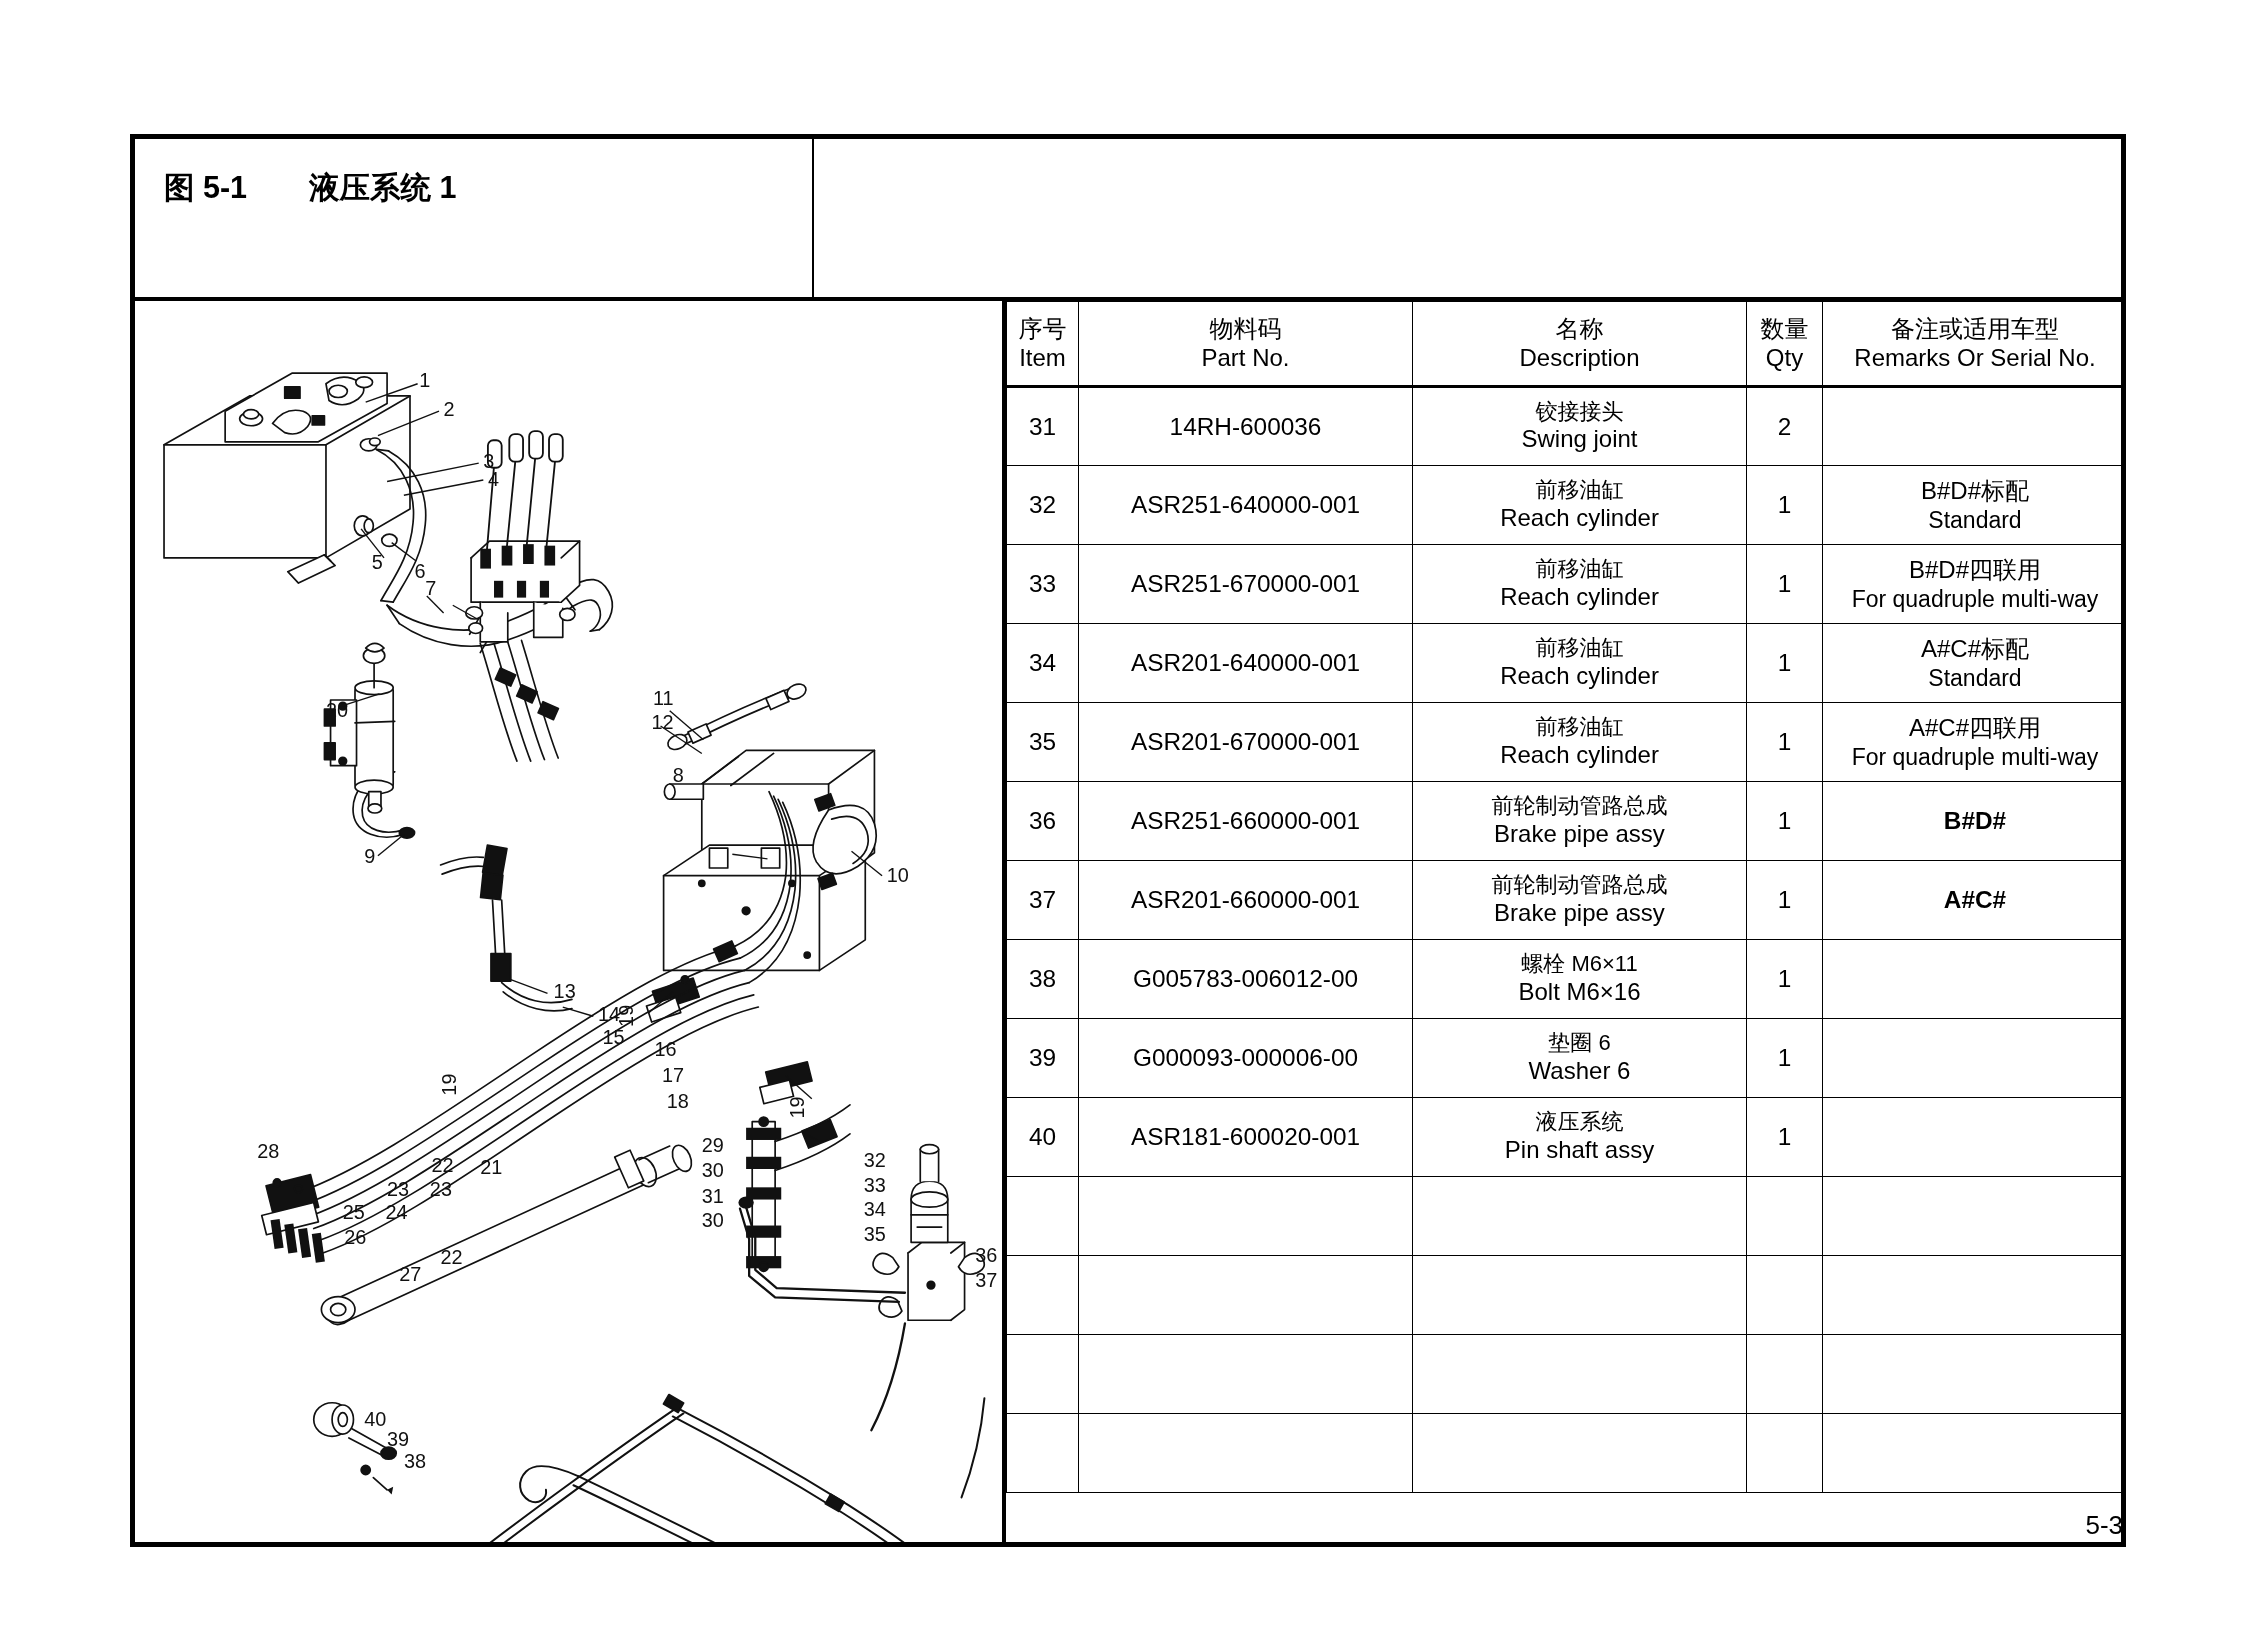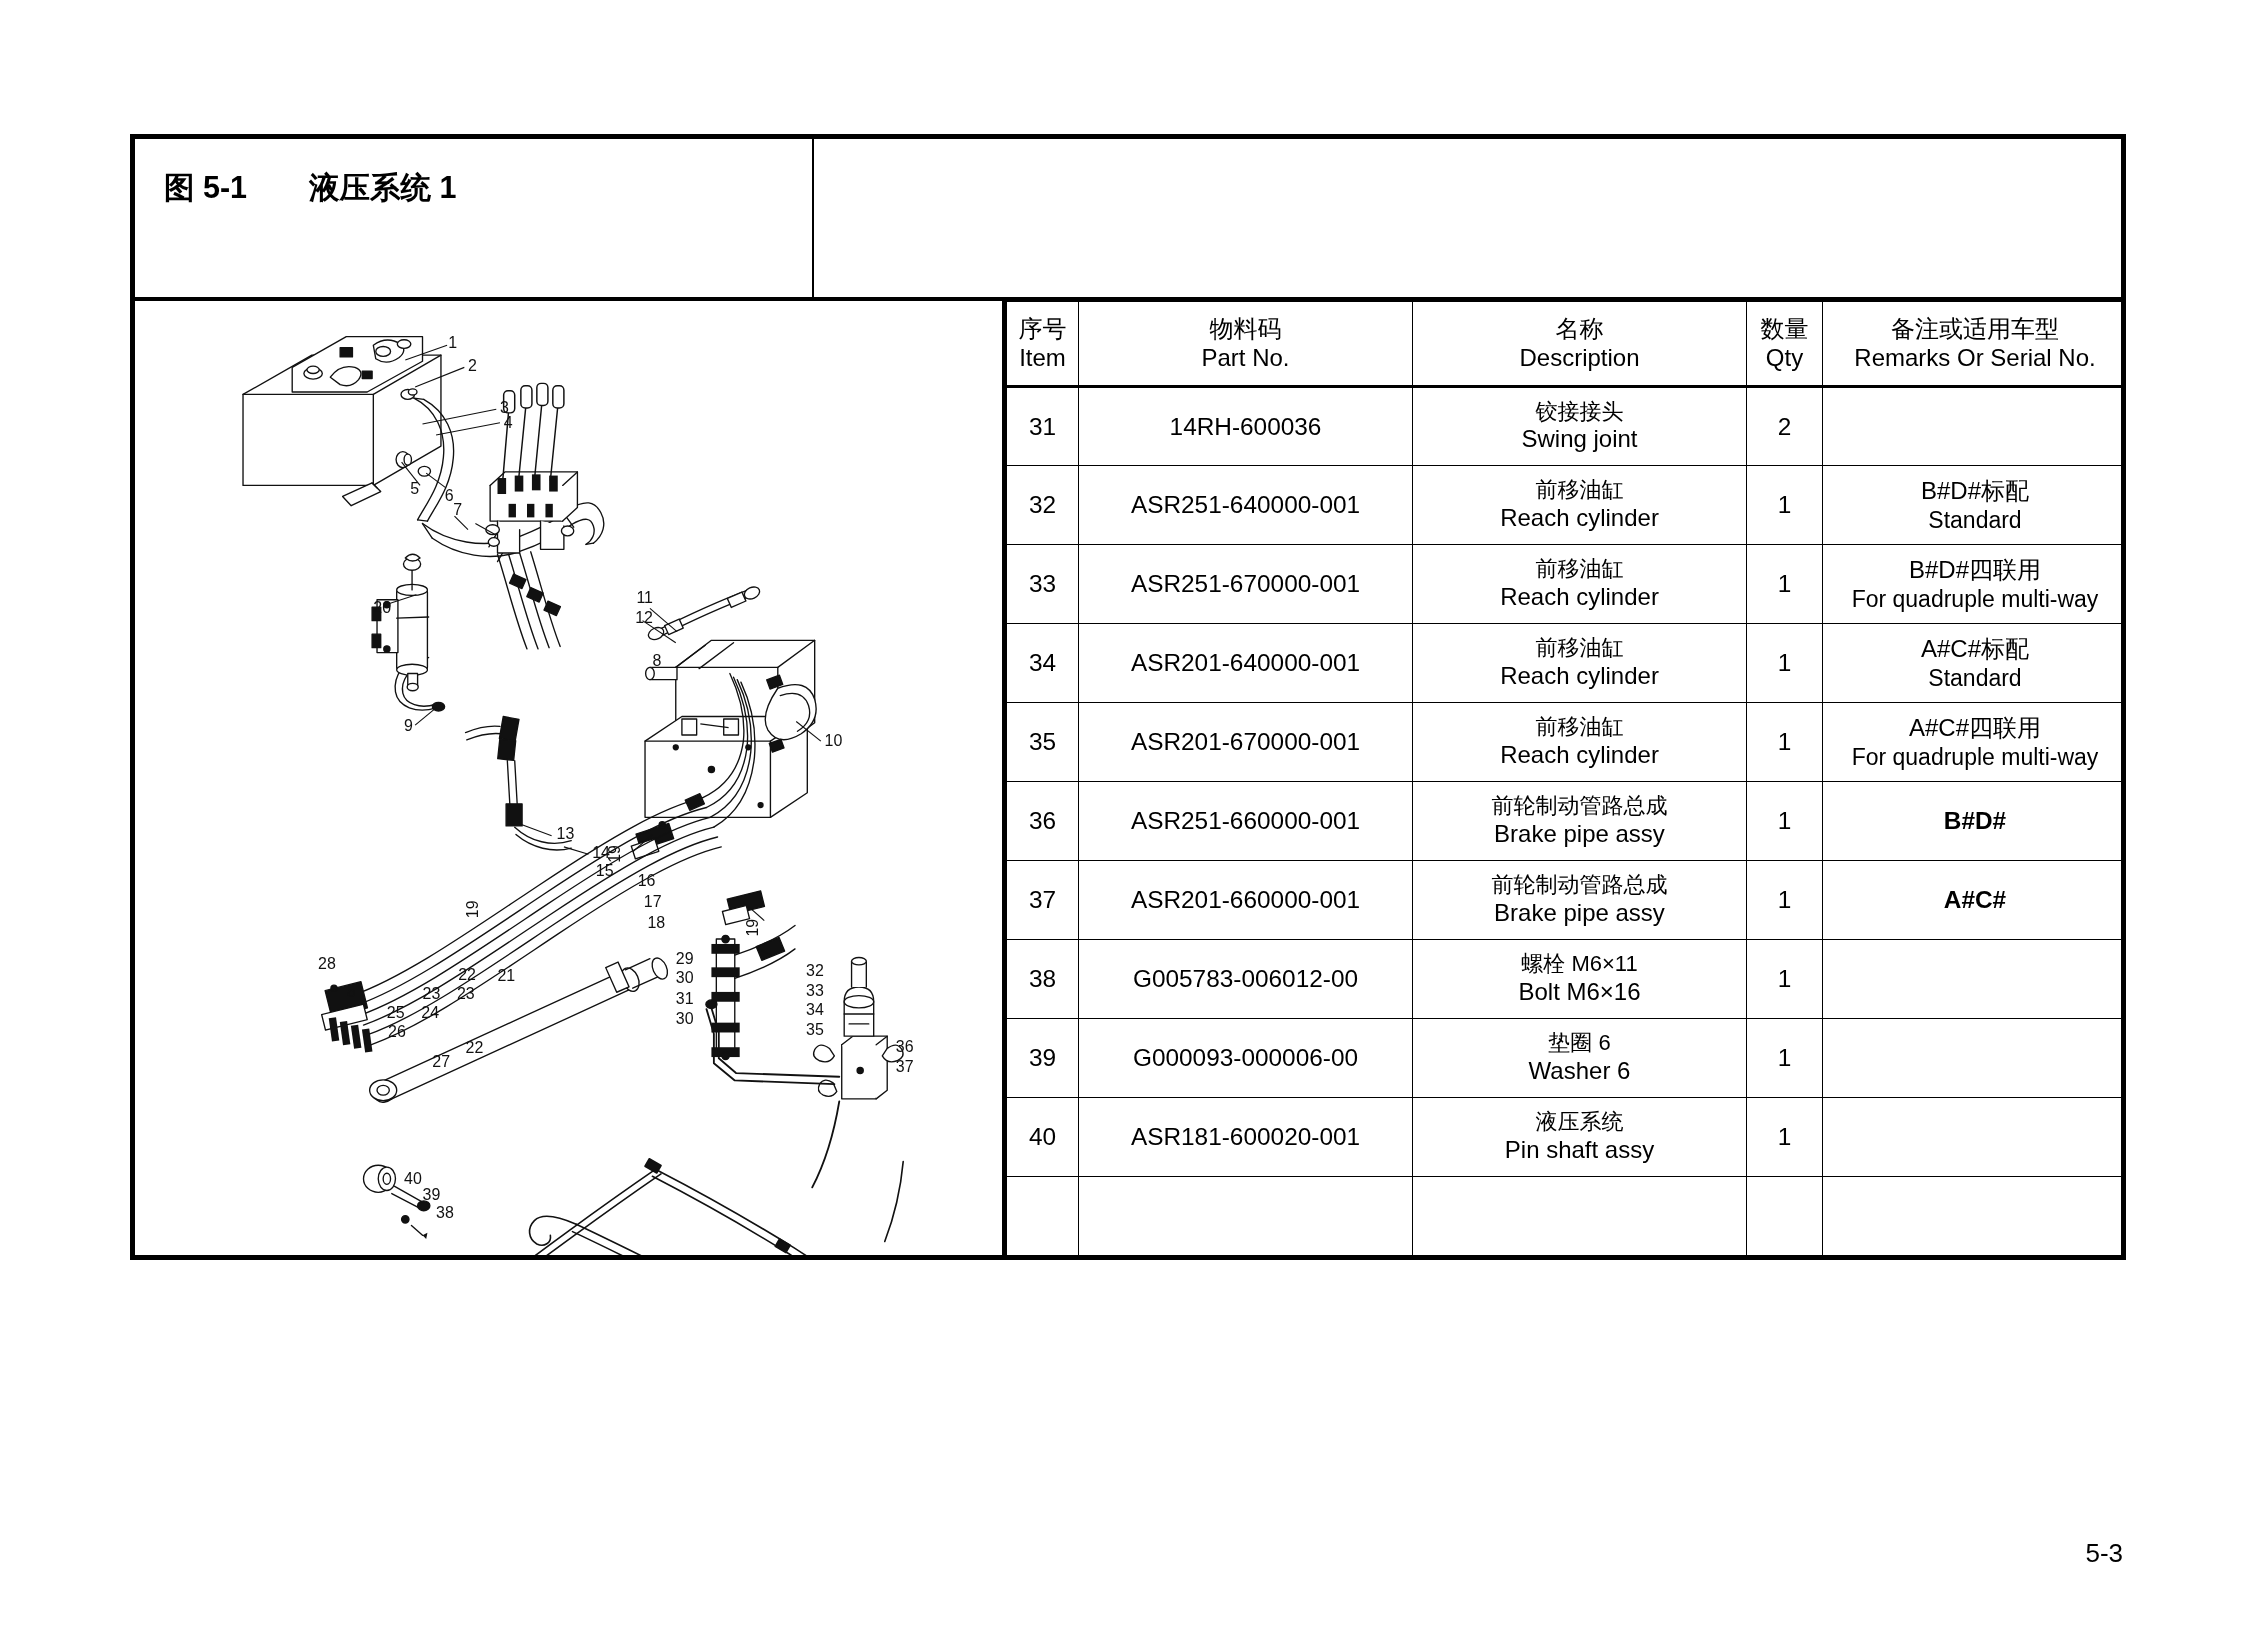--- a/index.html
+++ b/index.html
@@ -16,21 +16,21 @@
     position: relative;
     overflow: hidden;
   }
 
   
   #page-frame {
     position: absolute;
     left: 130px;
     top: 134px;
     width: 1996px;
-    height: 1126px;
+    height: 1413px;
     border: 5.3px solid #000;
     box-sizing: border-box;
     background: #fff;
     padding-left: 22px;
   }
 
   
   #title-block {
     position: absolute;
     left: 0;
@@ -153,21 +153,20 @@
   .rem-solo { font-size: 24.4px; font-weight: bold; }
 
   tr.empty-row td { height: 79px; }
 
   
   #page-number {
     position: absolute;
     right: 127px;
     top: 1510px;
     font-size: 26px;
-    margin-top: 28px;
   }
 
   
 </style>
 </head>
 <body>
 
 <div id="page-frame">
 
   <div id="title-block">

